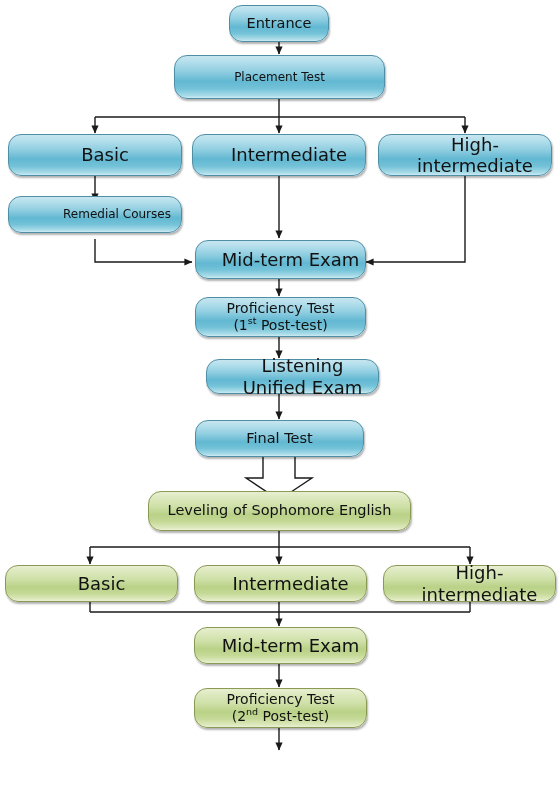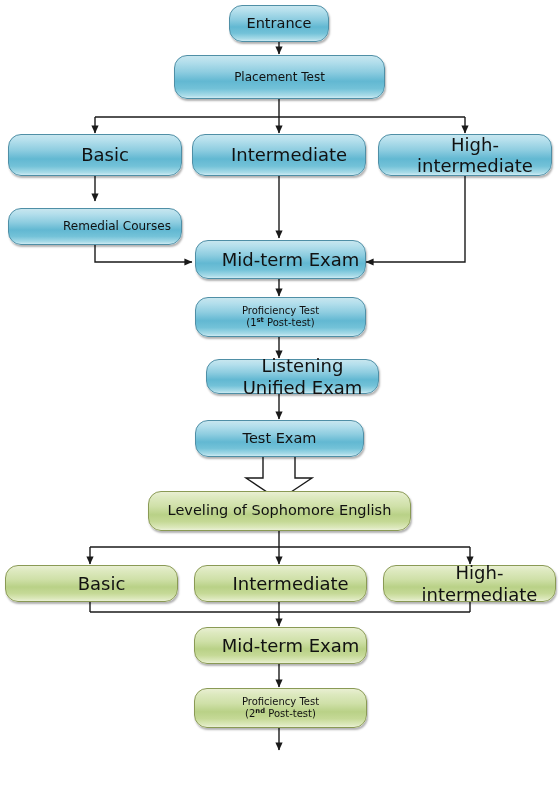--- a/index.html
+++ b/index.html
@@ -75,28 +75,27 @@
         #cfe0a8 38%,
         #b9d187 60%,
         #c5d996 78%,
         #dde9bd 94%,
         #eaf0d6 100%);
     align-items: center;
   }
 
   .fs13 { font-size: 18px; padding-left: 24px; }
   .fs12 { font-size: 12px; }
-  .fs11 { font-size: 10px; }
+  .fs11 { font-size: 14px; }
   .fs14 { font-size: 14.5px; }
 
   sup {
     font-size: 0.68em;
     vertical-align: super;
     line-height: 0;
-    font-weight: bold;
   }
 </style>
 </head>
 <body>
 
 <div id="chart">
 
   <svg id="wires" viewBox="0 0 559 789" width="559" height="789">
     <defs>
       <marker id="ah" markerWidth="9" markerHeight="9" refX="7.6" refY="4" orient="auto" markerUnits="userSpaceOnUse">
@@ -161,41 +160,41 @@
   </div>
 
   <div class="node blue fs13" style="left:192px; top:134px; width:174px; height:42px;">
     <span class="txt">Intermediate</span>
   </div>
 
   <div class="node blue fs13" style="left:378px; top:134px; width:174px; height:42px;">
     <span class="txt">High-intermediate</span>
   </div>
 
-  <div class="node blue fs12" style="left:8px; top:208px; width:174px; height:37px;padding-left:48px;">
+  <div class="node blue fs12" style="left:8px; top:196px; width:174px; height:37px;padding-left:48px;">
     <span class="txt">Remedial Courses</span>
   </div>
 
   <div class="node blue fs13" style="left:195px; top:240px; width:171px; height:39px;">
     <span class="txt">Mid-term Exam</span>
   </div>
 
   <div class="node blue fs11" style="left:195px; top:297px; width:171px; height:40px;">
     <span>
       <span class="txt">Proficiency Test</span>
       <span class="txt"><span>(1</span><sup>st</sup><span> Post-test)</span></span>
     </span>
   </div>
 
   <div class="node blue fs13" style="left:206px; top:359px; width:173px; height:35px;">
     <span class="txt">Listening Unified Exam</span>
   </div>
 
   <div class="node blue fs14" style="left:195px; top:420px; width:169px; height:37px;">
-    <span class="txt">Test Exam</span>
+    <span class="txt">Final Test</span>
   </div>
 
   <div class="node green fs14" style="left:148px; top:491px; width:263px; height:40px;">
     <span class="txt">Leveling of Sophomore English</span>
   </div>
 
   <div class="node green fs13" style="left:5px; top:565px; width:173px; height:37px;">
     <span class="txt">Basic</span>
   </div>
 

